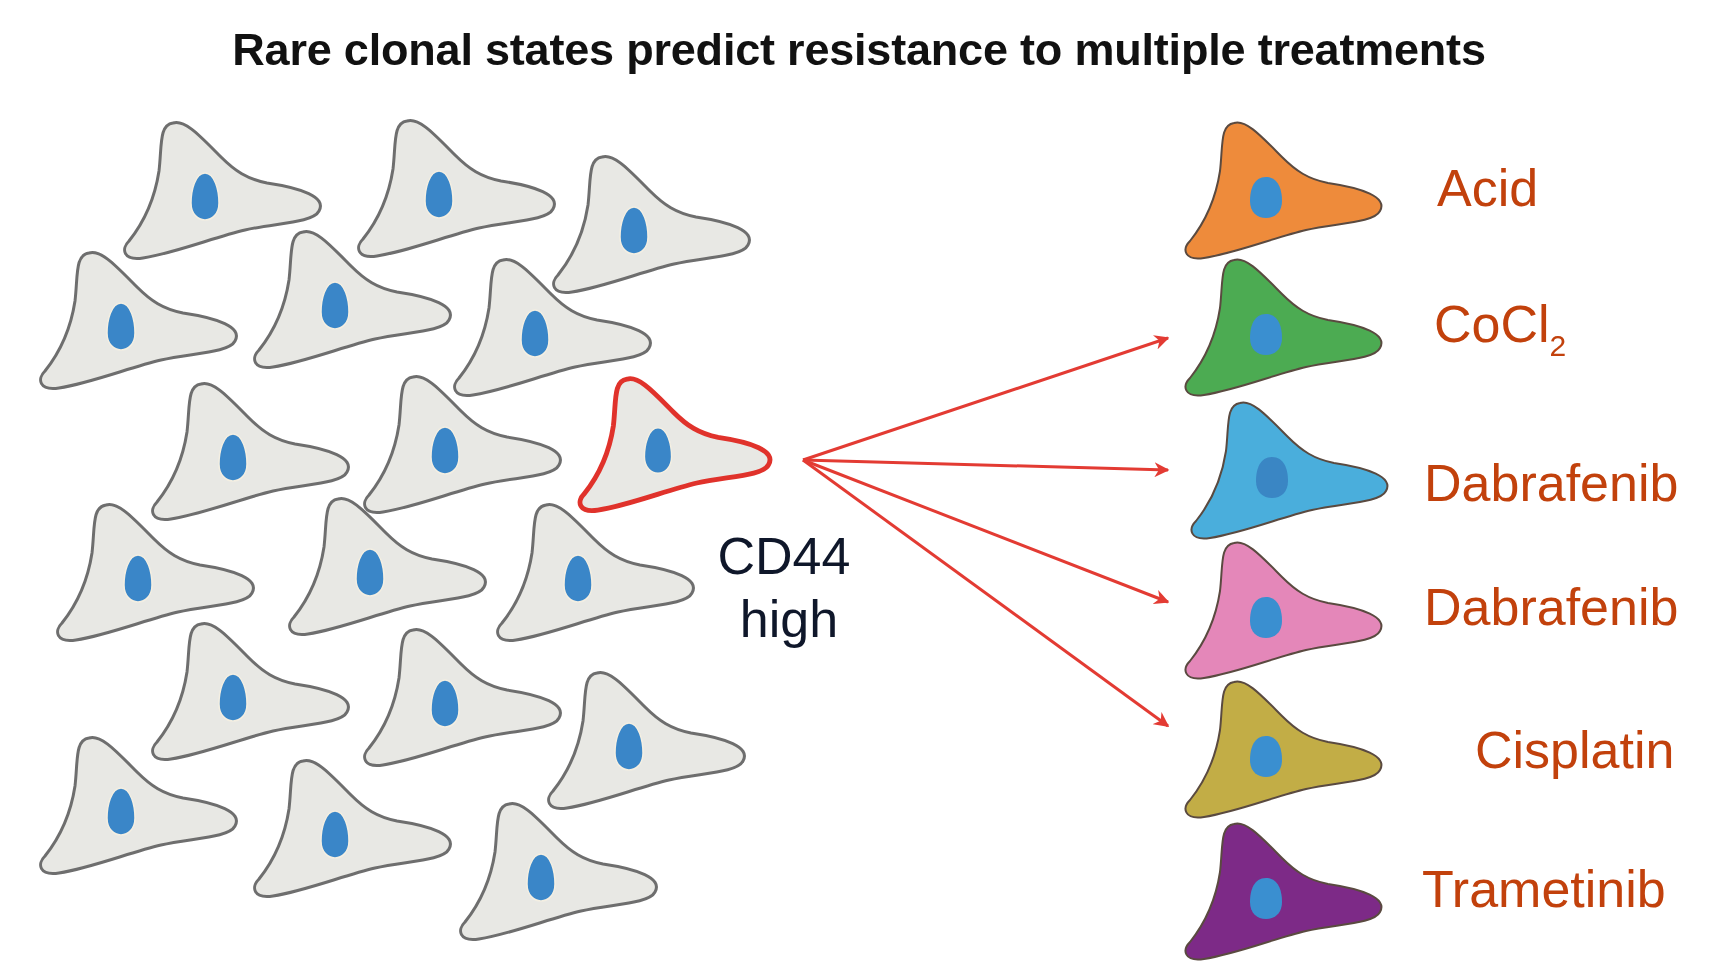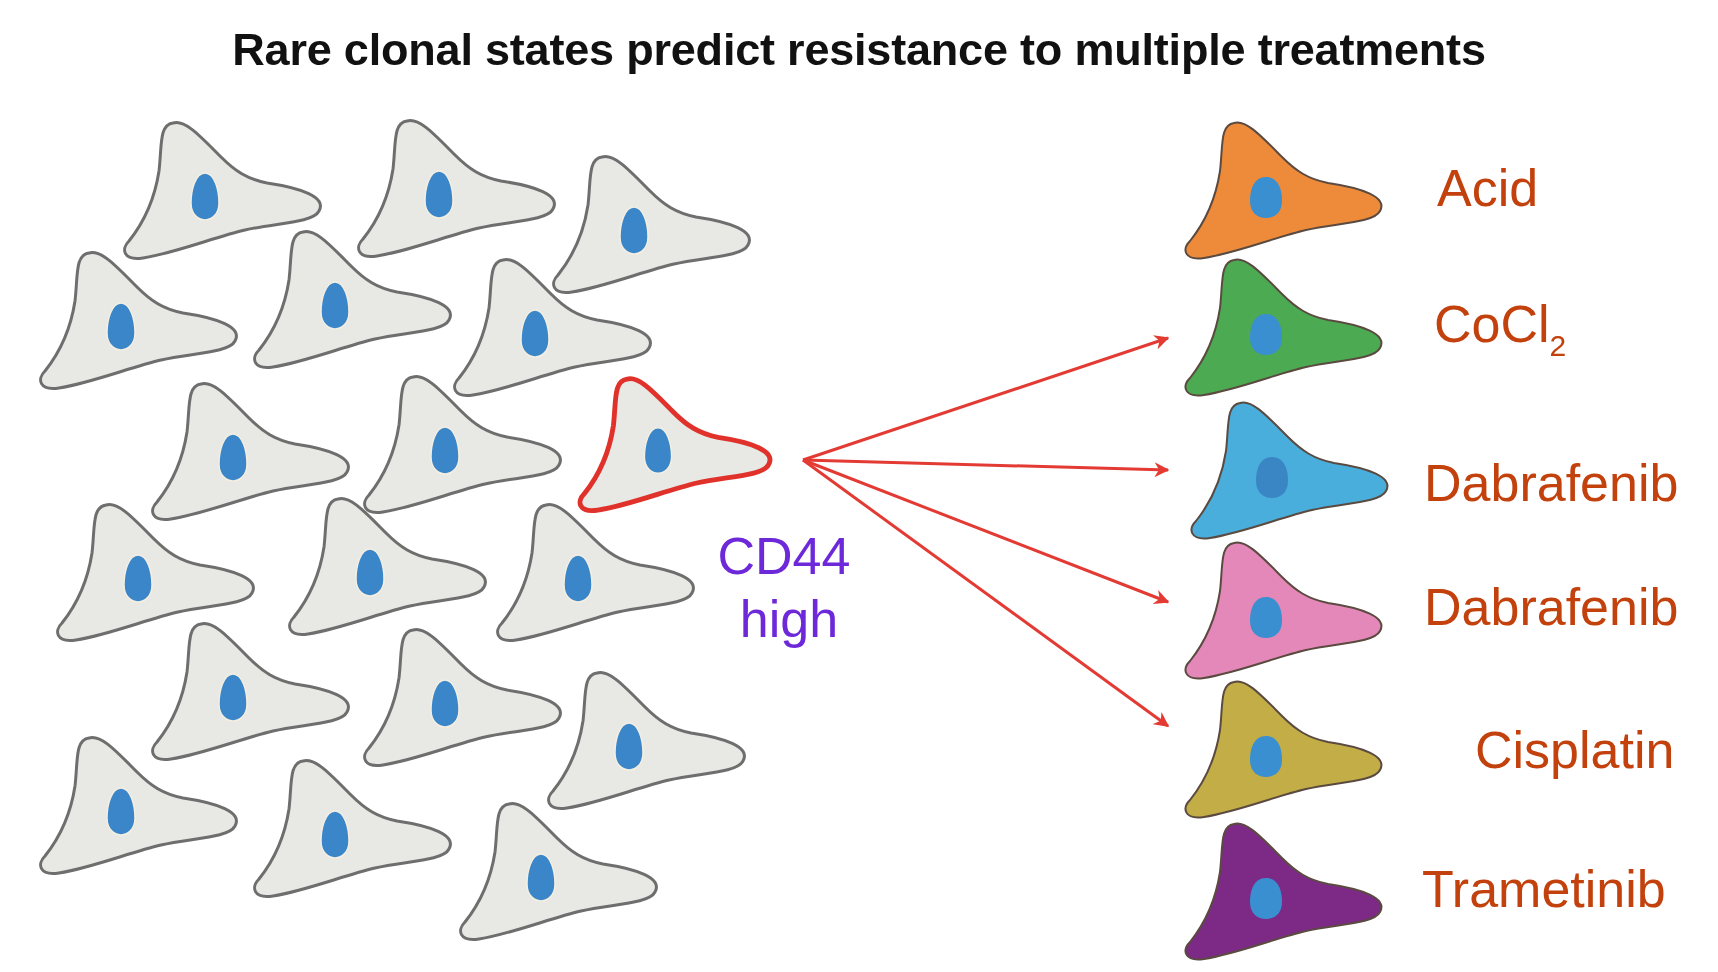--- a/index.html
+++ b/index.html
@@ -9,21 +9,21 @@
     position: absolute; left: 0; top: 24px; width: 1718px; text-align: center;
     font-family: "Liberation Sans", sans-serif; font-weight: bold; font-size: 45px;
     color: #111111; letter-spacing: -0.2px; white-space: nowrap;
   }
   .lbl {
     position: absolute; font-family: "Liberation Sans", sans-serif; font-size: 52px;
     color: #c2410c; white-space: nowrap; line-height: 1;
   }
   .lbl sub { font-size: 30px; vertical-align: -14px; line-height: 0; }
   .cd44 { position: absolute; font-family: "Liberation Sans", sans-serif; font-size: 52px;
-    color: #6d28d9; text-align: center; width: 200px; line-height: 1; }
+    color: #0f172a; text-align: center; width: 200px; line-height: 1; }
 </style>
 </head>
 <body>
 
 <div class="title">Rare clonal states predict resistance to multiple treatments</div>
 
 <svg id="stage" viewBox="0 0 1718 972" xmlns="http://www.w3.org/2000/svg">
   <defs>
     <marker id="arrowhead" viewBox="0 0 10 10" refX="9" refY="5" markerWidth="5" markerHeight="5" orient="auto">
       <path d="M0,0 L10,5 L0,10 L3,5 Z" fill="#e33b33"></path>

